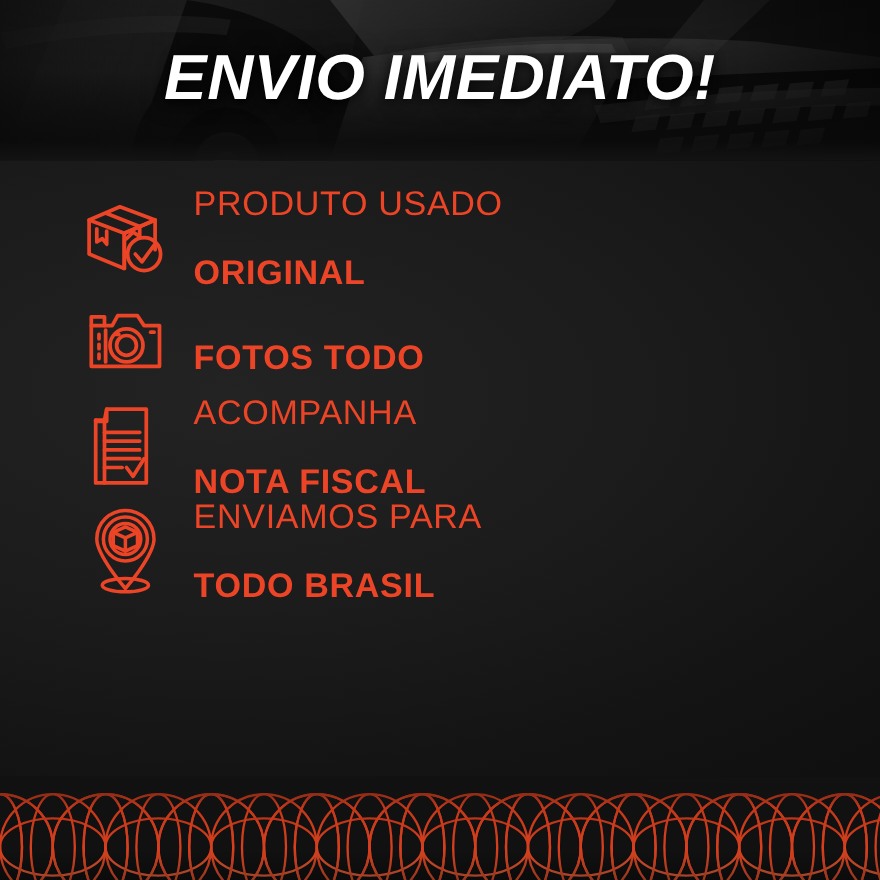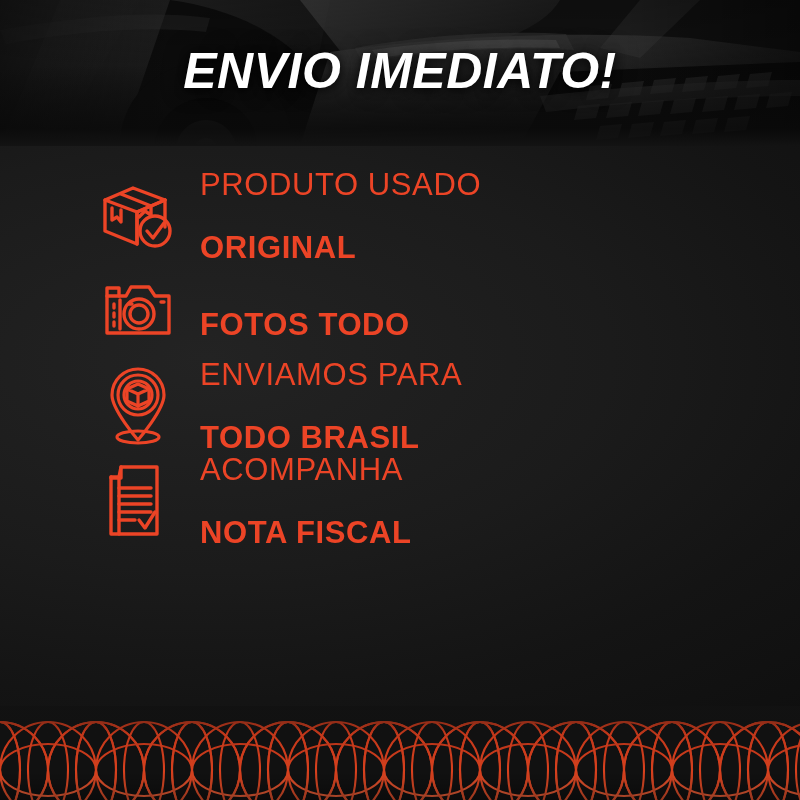--- a/index.html
+++ b/index.html
@@ -41,21 +41,21 @@
       linear-gradient(to right, rgba(0,0,0,.55) 0%, rgba(0,0,0,0) 22%, rgba(0,0,0,0) 78%, rgba(0,0,0,.45) 100%);
     pointer-events: none;
   }
   #title {
     position: absolute;
     left: 0;
     top: 42px;
     width: 800px;
     text-align: center;
     color: #ffffff;
-    font-size: 50px;
+    font-size: 58px;
     line-height: 58px;
     font-weight: 700;
     font-style: italic;
     letter-spacing: 0.5px;
     text-shadow: 0 2px 10px rgba(0,0,0,.85), 0 0 22px rgba(0,0,0,.6);
     white-space: nowrap;
   }
 
   
   #body {
@@ -71,21 +71,21 @@
     position: absolute;
     left: 0;
     top: 22px;
     width: 800px;
   }
   .feature-row {
     position: relative;
     display: flex;
     align-items: center;
     height: 95px;
-    padding-left: 92px;
+    padding-left: 68px;
     box-sizing: border-box;
   }
   .feature-icon {
     width: 92px;
     flex: 0 0 92px;
     height: 84px;
     display: flex;
     align-items: center;
     justify-content: center;
   }
@@ -234,54 +234,54 @@
           </svg>
         </div>
         <div class="feature-text">
           <span class="tline t-bold">FOTOS TODO</span>
         </div>
       </div>
 
 
       <div class="feature-row">
         <div class="feature-icon">
-          <svg width="72" height="80" viewBox="0 0 72 80" fill="none" stroke="#ec4426" stroke-width="3.2" stroke-linecap="round" stroke-linejoin="round">
-            <path d="M36 74 C36 74 62 44 62 29 C62 14 50 3 36 3 C22 3 10 14 10 29 C10 44 36 74 36 74 Z"></path>
-            <circle cx="36" cy="29" r="20"></circle>
-            <circle cx="36" cy="29" r="14"></circle>
-            <path d="M25 23 L36 18 L47 23 L36 28 Z"></path>
-            <path d="M25 23 L25 35 L36 40 L36 28"></path>
-            <path d="M47 23 L47 35 L36 40"></path>
-            <ellipse cx="36" cy="71" rx="21" ry="6"></ellipse>
-          </svg>
-        </div>
-        <div class="feature-text">
-          <span class="tline t-light">ENVIAMOS PARA</span>
-          <span class="tline t-bold">TODO BRASIL</span>
-        </div>
-      </div>
-
-      <div class="feature-row">
-        <div class="feature-icon">
           <svg width="66" height="78" viewBox="0 0 66 78" fill="none" stroke="#ec4426" stroke-width="3.4" stroke-linecap="round" stroke-linejoin="round">
             <path d="M16 5 L52 5 L52 72 L14 72 L14 15 Z"></path>
             <path d="M16 5 L16 16 L6 16"></path>
             <path d="M14 15 L6 15"></path>
             <path d="M6 15 L6 72 L14 72"></path>
             <path d="M14 26 L46 26"></path>
             <path d="M14 34 L46 34"></path>
             <path d="M14 42 L46 42"></path>
             <path d="M14 50 L46 50"></path>
             <path d="M14 58 L30 58"></path>
             <path d="M34 58 L40 66 L50 50"></path>
           </svg>
         </div>
         <div class="feature-text">
           <span class="tline t-light">ACOMPANHA</span>
           <span class="tline t-bold">NOTA FISCAL</span>
+        </div>
+      </div>
+
+      <div class="feature-row">
+        <div class="feature-icon">
+          <svg width="72" height="80" viewBox="0 0 72 80" fill="none" stroke="#ec4426" stroke-width="3.2" stroke-linecap="round" stroke-linejoin="round">
+            <path d="M36 74 C36 74 62 44 62 29 C62 14 50 3 36 3 C22 3 10 14 10 29 C10 44 36 74 36 74 Z"></path>
+            <circle cx="36" cy="29" r="20"></circle>
+            <circle cx="36" cy="29" r="14"></circle>
+            <path d="M25 23 L36 18 L47 23 L36 28 Z"></path>
+            <path d="M25 23 L25 35 L36 40 L36 28"></path>
+            <path d="M47 23 L47 35 L36 40"></path>
+            <ellipse cx="36" cy="71" rx="21" ry="6"></ellipse>
+          </svg>
+        </div>
+        <div class="feature-text">
+          <span class="tline t-light">ENVIAMOS PARA</span>
+          <span class="tline t-bold">TODO BRASIL</span>
         </div>
       </div>
 
     </div>
   </div>
 
   <div id="ornament">
     <svg width="800" height="94" viewBox="0 0 800 94" fill="none">
       <defs>
         <linearGradient id="ornG" x1="0" y1="0" x2="0" y2="1">

